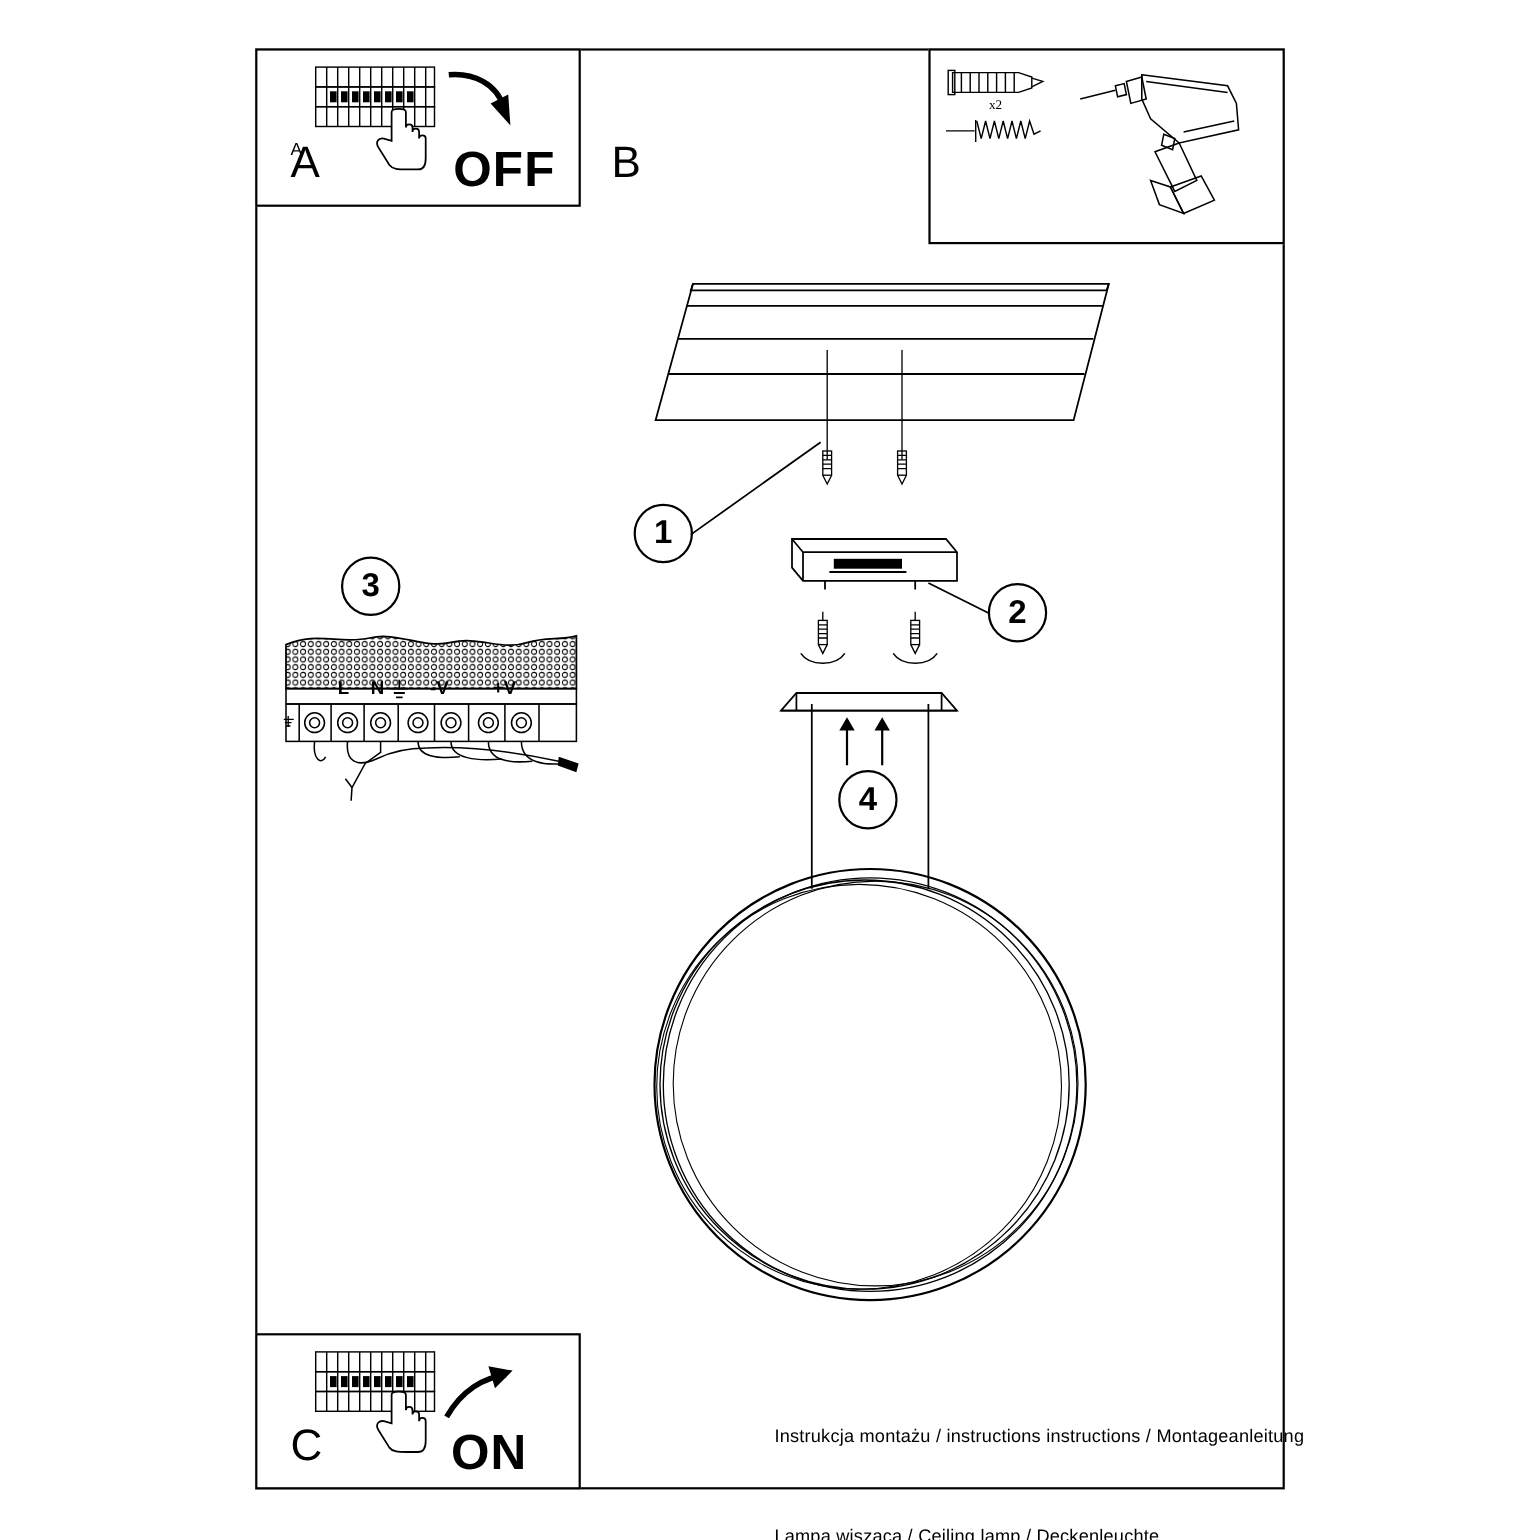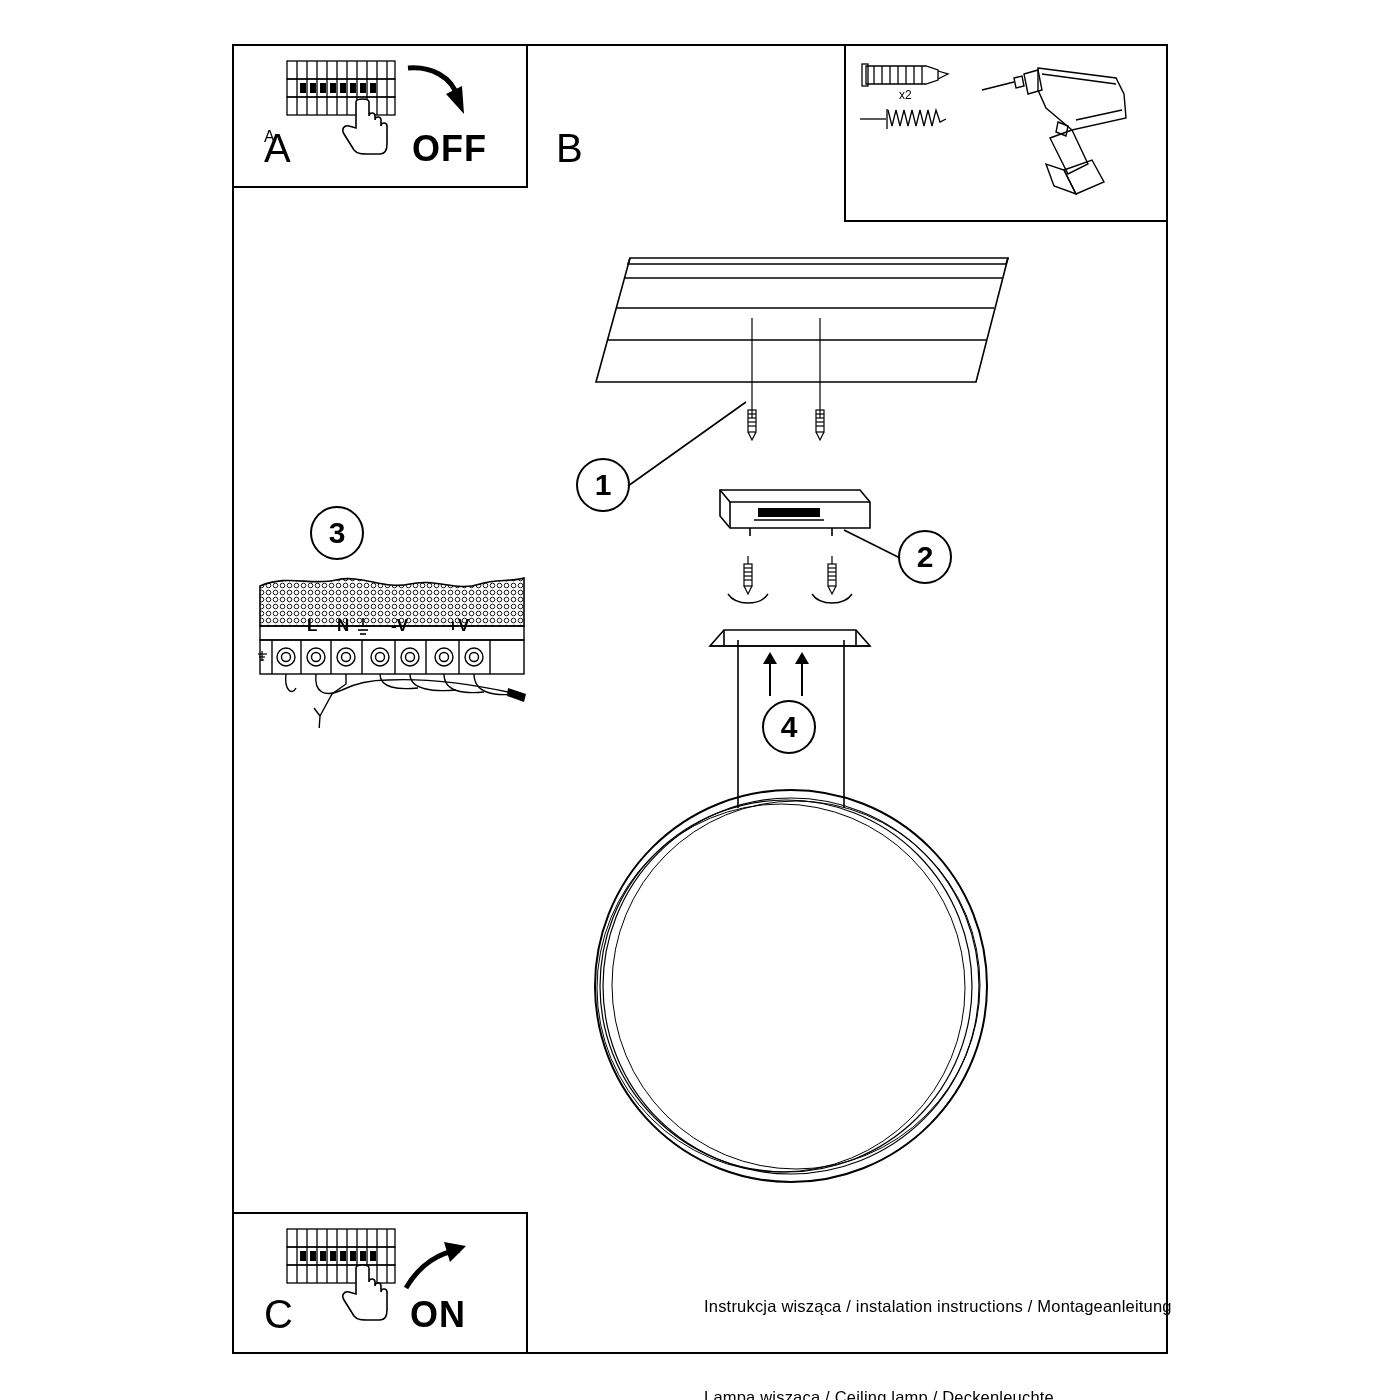--- a/index.html
+++ b/index.html
@@ -43,21 +43,21 @@
   .panel-c { left: 232px; top: 1212px; width: 296px; height: 142px; }
   .panel-d { left: 844px; top: 44px;  width: 324px; height: 178px; }
 
   .step-letter {
     font-size: 40px;
     font-weight: 400;
     font-family: "Liberation Sans", sans-serif;
     line-height: 1;
   }
   .state-word {
-    font-size: 36px;
+    font-size: 45px;
     font-weight: 700;
     letter-spacing: 1px;
   }
 
   
   .circ {
     width: 54px; height: 54px;
     border: 2px solid #000;
     border-radius: 50%;
     display: flex;
@@ -72,20 +72,21 @@
   .caption {
     font-size: 16.5px;
     line-height: 25px;
     letter-spacing: 0.2px;
     color: #000;
     white-space: nowrap;
   }
 
   .qty-label {
     font-size: 12px;
+    font-family: Liberation Serif, serif;
   }
 
   svg { display: block; }
 </style>
 </head>
 <body>
 
 <div id="sheet">
 
   <div class="abs frame"></div>
@@ -488,16 +489,16 @@
         <line x1="15" y1="2" x2="15" y2="10"></line>
         <line x1="7" y1="10" x2="23" y2="10"></line>
         <line x1="10" y1="14" x2="20" y2="14"></line>
         <line x1="12" y1="18" x2="18" y2="18"></line>
       </g>
     </svg>
   </div>
   <div class="abs" style="left:391px; top:616px; font-size:17px; font-weight:700;">-V</div>
   <div class="abs" style="left:448px; top:616px; font-size:17px; font-weight:700;">+V</div>
 
-  <div class="abs caption" style="left:704px; top:1294px;">Instrukcja wisząca / instalation instructions / Montageanleitung</div>
+  <div class="abs caption" style="left:704px; top:1294px;">Instrukcja montażu / instructions instructions / Montageanleitung</div>
   <div class="abs caption" style="left:704px; top:1338px;margin-top:47px;">Lampa wisząca / Ceiling lamp / Deckenleuchte</div>
 
 </div>
 
 </body></html>

